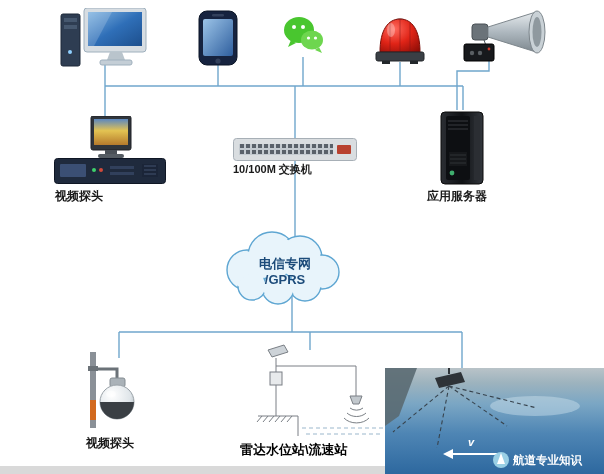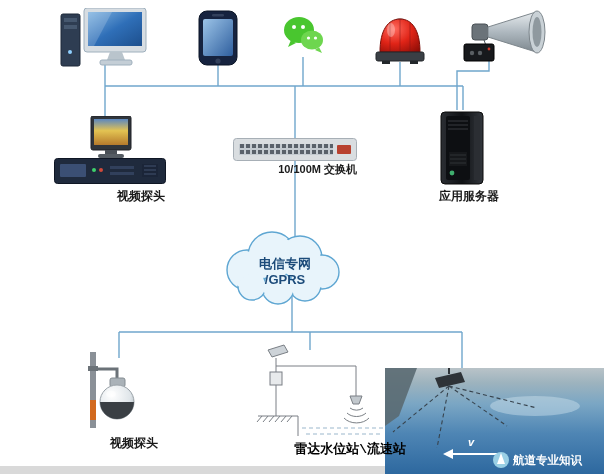--- a/index.html
+++ b/index.html
@@ -3,21 +3,21 @@
 <meta charset="utf-8">
 <style>
   html,body{margin:0;padding:0;background:#ffffff;}
   .canvas{
     position:relative;width:604px;height:474px;background:#ffffff;
     font-family:"Liberation Sans",sans-serif;overflow:hidden;
   }
   .wires{position:absolute;left:0;top:0;z-index:1;}
   .dev{position:absolute;z-index:2;}
   .lbl{
-    position:absolute;z-index:3;text-align:right;
+    position:absolute;z-index:3;text-align:left;
     font-weight:700;font-size:12px;color:#1a1a1a;line-height:1.15;
   }
   .lbl.small{font-size:11px;}
   .lbl.big{font-size:13px;color:#000;}
   .strip{position:absolute;left:0;top:466px;width:604px;height:8px;background:#d9d9d9;z-index:1;}
   .scene{
     position:absolute;left:385px;top:368px;width:219px;height:106px;z-index:2;
     background:linear-gradient(180deg,#b9c3c8 0%,#9db3be 14%,#7aa6c4 34%,#4e85b4 62%,#2d689f 100%);
   }
   svg text{font-family:"Liberation Sans",sans-serif;}
@@ -288,17 +288,17 @@
         <polygon points="112,96 116,85 120,96" fill="#ffffff"></polygon>
       </g>
       <text x="128" y="96" fill="#ffffff" font-size="11.5" font-weight="700">航道专业知识</text>
     </svg>
   </div>
 
   <div class="lbl" style="left:55px;top:190px;width:110px;">视频探头</div>
   <div class="lbl small" style="left:233px;top:163px;width:124px;">10/100M 交换机</div>
   <div class="lbl" style="left:427px;top:190px;width:72px;">应用服务器</div>
   <div class="lbl" style="left:86px;top:437px;width:72px;">视频探头</div>
-  <div class="lbl big" style="left:248px;top:443px;width:158px;font-family:Liberation Mono, monospace;">雷达水位站\流速站</div>
+  <div class="lbl big" style="left:240px;top:443px;width:158px;">雷达水位站\流速站</div>
 
   <div class="strip"></div>
 
 </div>
 
 </body></html>

